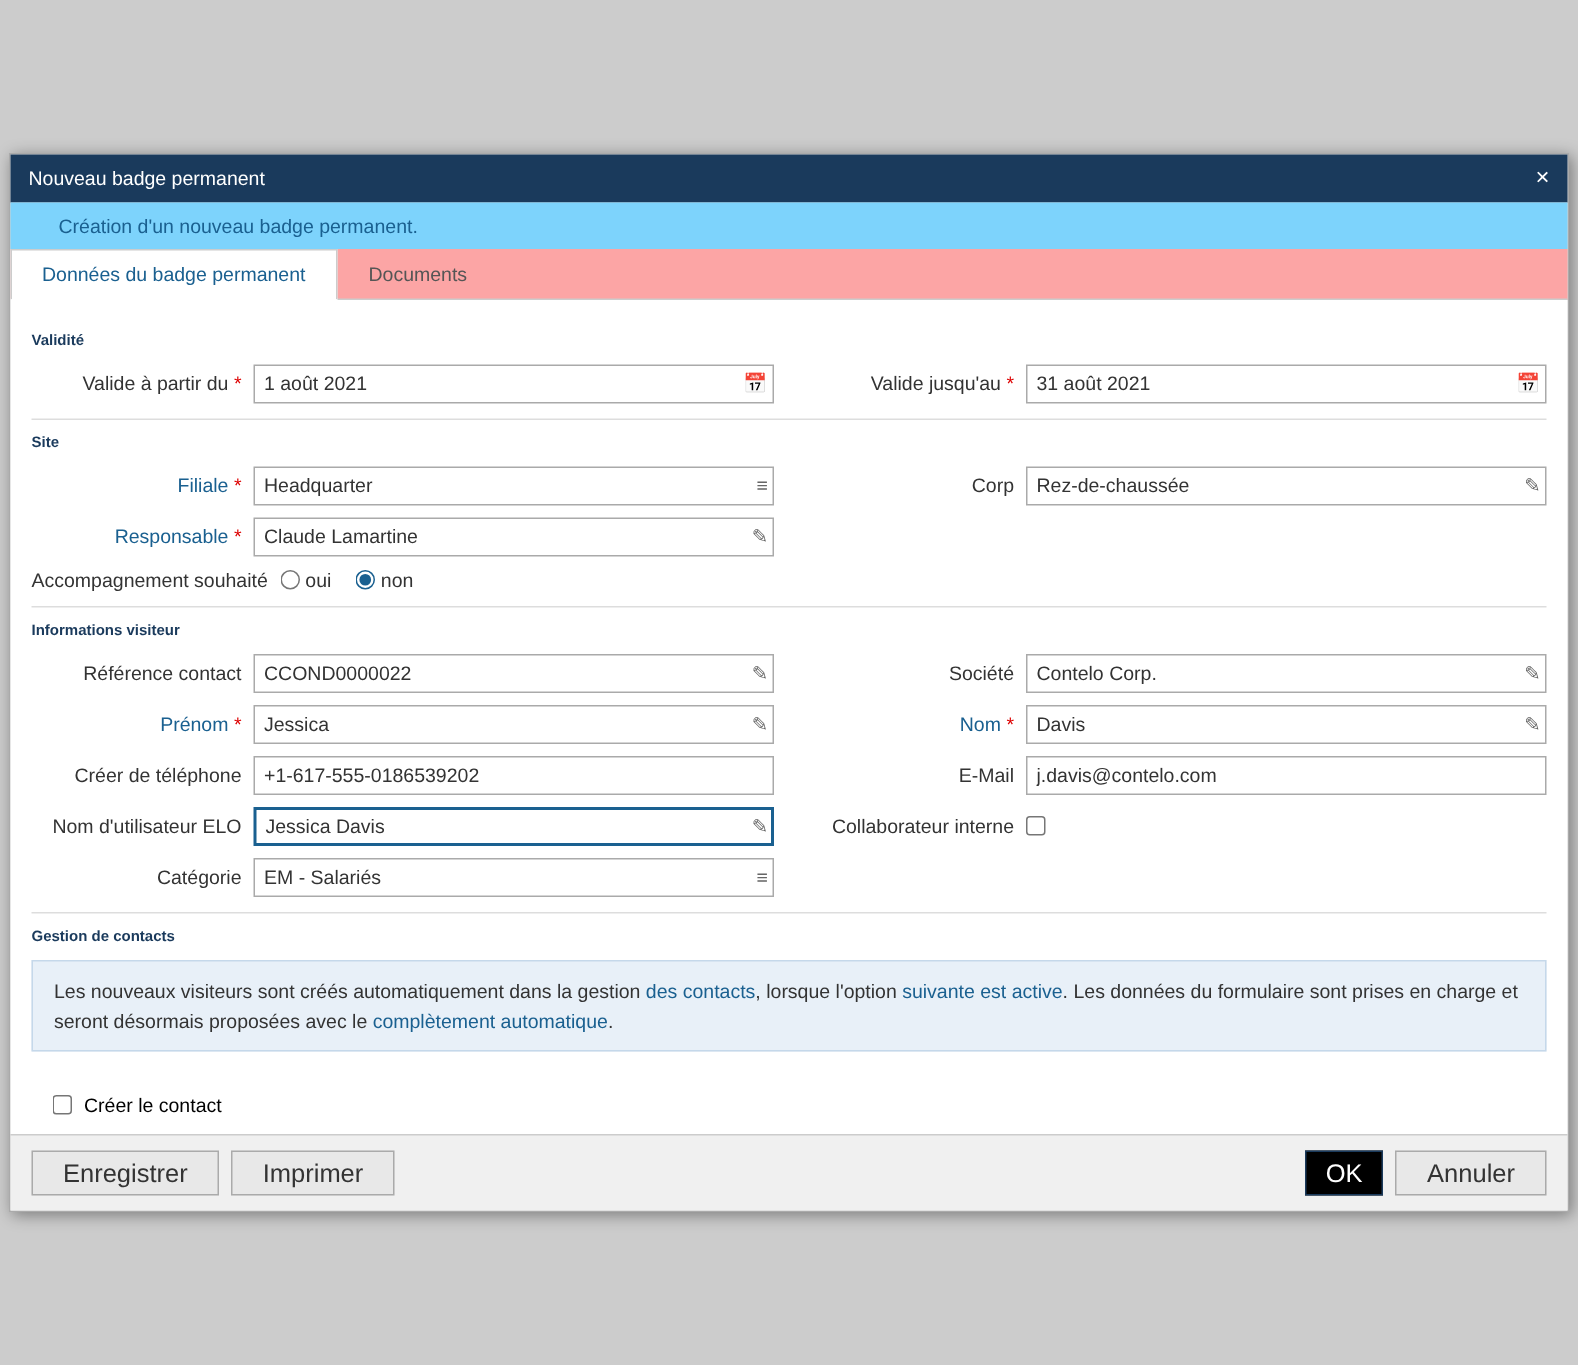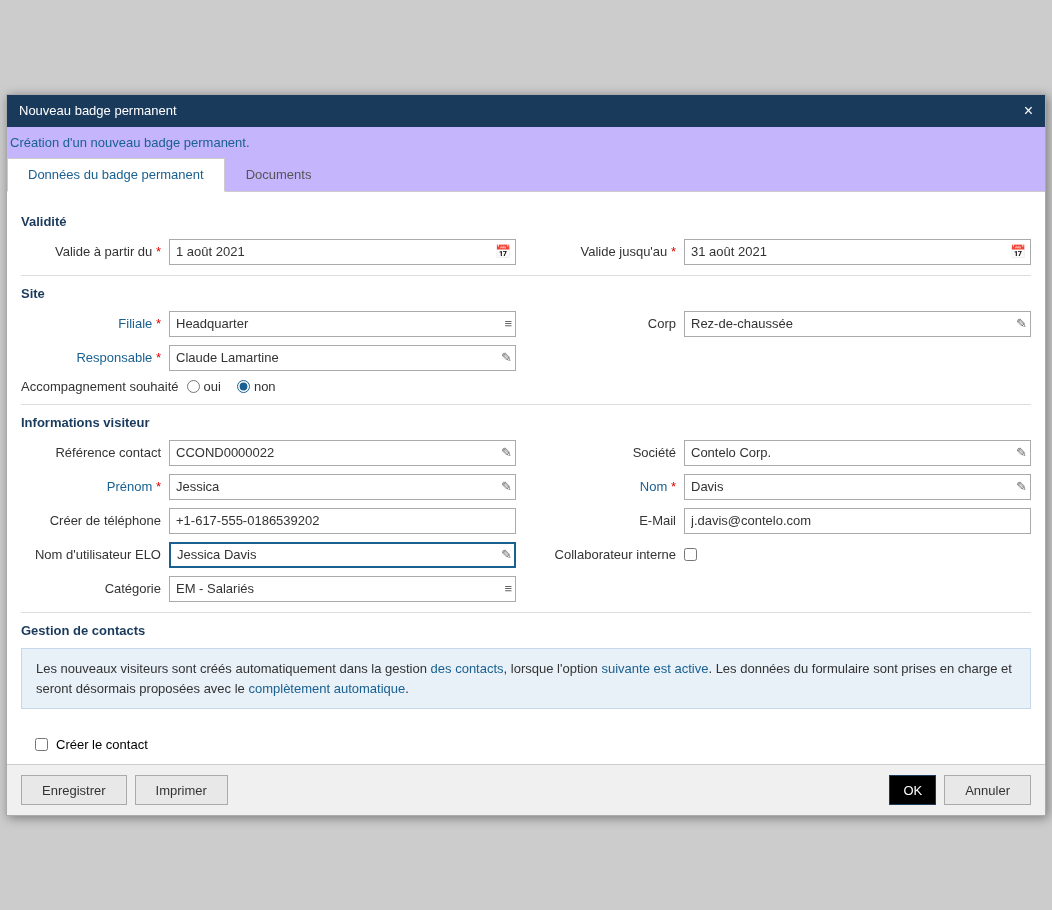--- a/index.html
+++ b/index.html
@@ -29,30 +29,30 @@
     .dialog-close {
       color: #fff;
       cursor: pointer;
       font-size: 16px;
       background: none;
       border: none;
       line-height: 1;
     }
 
     .dialog-subtitle {
-      padding: 8px 3px;
+      padding: 8px 32px;
       color: #1a6090;
       font-size: 13px;
-      background: #c4b5fd;
+      background: #7dd3fc;
     }
 
     .tabs {
       display: flex;
       border-bottom: 1px solid #ccc;
-      background: #c4b5fd;
+      background: #fca5a5;
     }
 
     .tab {
       padding: 8px 20px;
       cursor: pointer;
       border: 1px solid transparent;
       font-size: 13px;
       color: #333;
     }
 
@@ -71,21 +71,21 @@
     .dialog-body {
       background: #fff;
       padding: 12px 14px;
       flex: 1;
       overflow-y: auto;
     }
 
     .section-title {
       color: #1a3a5c;
       font-weight: bold;
-      font-size: 13px;
+      font-size: 10px;
       margin-bottom: 10px;
       margin-top: 10px;
     }
 
     .section-divider {
       border: none;
       border-top: 1px solid #ddd;
       margin: 10px 0;
     }
 
@@ -208,21 +208,21 @@
     .footer-right {
       display: flex;
       gap: 8px;
     }
 
     .btn {
       padding: 5px 20px;
       border: 1px solid #aaa;
       background: #e8e8e8;
       cursor: pointer;
-      font-size: 13px;
+      font-size: 17px;
       color: #333;
       height: 30px;
     }
 
     .btn-primary {
       background: #000000;
       color: #fff;
       border: 1px solid #1a3a5c;
       padding: 5px 13px;
     }

